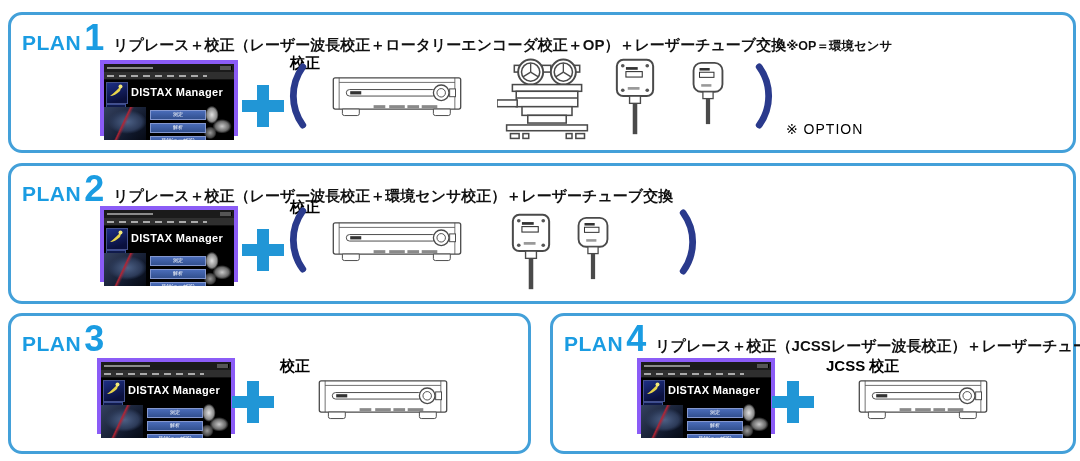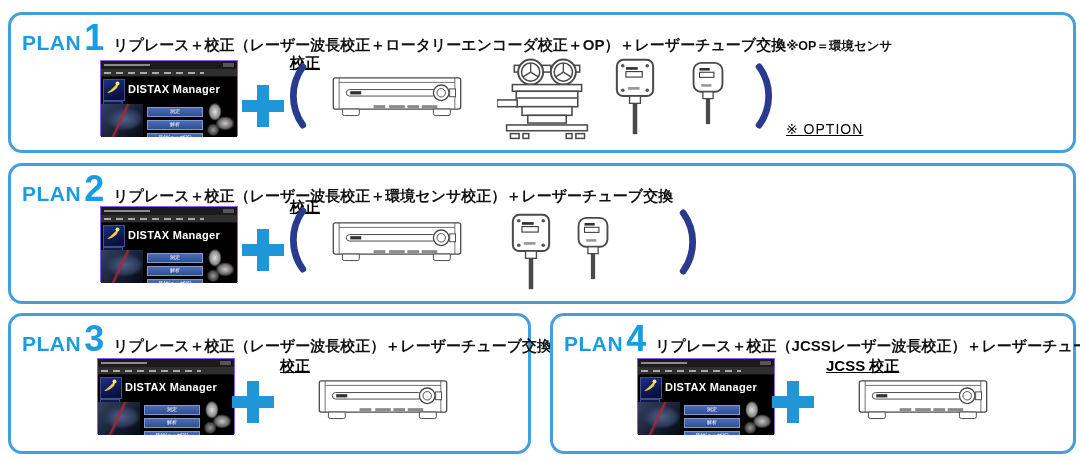--- a/index.html
+++ b/index.html
@@ -10,31 +10,31 @@
   #card2{left:8px;top:163px;width:1062px;height:135px;}
   #card3{left:8px;top:313px;width:517px;height:135px;}
   #card4{left:550px;top:313px;width:520px;height:135px;}
 
   .plan-head{position:absolute;left:11px;top:5px;display:flex;align-items:baseline;white-space:nowrap;}
   .plan-label{color:#1a9ce2;font-weight:bold;font-size:21px;letter-spacing:.5px;}
   .plan-number{color:#1a9ce2;font-weight:bold;font-size:36px;line-height:1;margin-left:3px;}
   .plan-title{color:#111;font-weight:bold;font-size:15px;margin-left:9px;}
   .plan-note{color:#111;font-weight:bold;font-size:12.5px;}
 
-  .abs{position:absolute;text-decoration:underline;}
+  .abs{position:absolute;}
   .calib-label{font-weight:bold;font-size:15px;color:#000;white-space:nowrap;}
   .option-label{font-size:14px;color:#000000;letter-spacing:1px;white-space:nowrap;}
 
   
   .plus{width:42px;height:42px;}
   .plus::before{content:"";position:absolute;left:0;top:15px;width:42px;height:12px;background:#2196d6;}
   .plus::after{content:"";position:absolute;left:15px;top:0;width:12px;height:42px;background:#2196d6;}
 
   
-  .aw{position:relative;width:138px;height:76px;border:1px solid #8b5cf6;box-sizing:border-box;background:#000;}
+  .aw{position:relative;width:138px;height:76px;border:4px solid #8b5cf6;box-sizing:border-box;background:#000;}
   .aw-titlebar{position:relative;height:8px;background:#1b1b1b;}
   .aw-titlebar::before{content:"";position:absolute;left:3px;top:3px;width:46px;height:2px;background:#8a8a8a;}
   .aw-titlebar::after{content:"";position:absolute;right:2px;top:2px;width:12px;height:4px;background:#555;box-shadow:-1px 0 0 #000 inset;}
   .aw-menubar{position:relative;height:7px;background:#2f2f2f;border-bottom:1px solid #111;}
   .aw-menubar::before{content:"";position:absolute;left:3px;top:2.5px;width:100px;height:2px;
       background:repeating-linear-gradient(90deg,#aaa 0 7px,transparent 7px 12px);}
   .aw-main{position:relative;height:60px;background:#000;overflow:hidden;}
   .aw-logo{position:absolute;left:2px;top:2px;width:20px;height:20px;border:1px solid #45518c;
       background:linear-gradient(160deg,#1d2f86 0%,#0a103d 80%);}
   .aw-logo svg{display:block;}
@@ -270,21 +270,20 @@
   <svg viewBox="0 0 26 68" width="26" height="66">
     <path d="M6 4 C19 22 19 46 6 64" fill="none" stroke="#2a3a8c" stroke-width="7" stroke-linecap="round"></path>
   </svg>
 </div>
   </div>
 
   <div class="plan-card" id="card3">
     <div class="plan-head">
       <span class="plan-label">PLAN</span>
       <span class="plan-number">3</span>
-      <span class="plan-title">リプレース＋校正（レーザー波長校正）＋レーザーチューブ交換</span>
     </div>
     <div class="abs" style="left:86px;top:42px;">
   <div class="aw">
     <div class="aw-titlebar"></div>
     <div class="aw-menubar"></div>
     <div class="aw-main">
       <div class="aw-logo">
         <svg width="18" height="18" viewBox="0 0 18 18">
           <path d="M3 13 C7 10 12 5 15 2 L13 8 C10 11 6 13 3 13 Z" fill="#e8d44a"></path>
           <circle cx="13.5" cy="3.5" r="2" fill="#f4e97a"></circle>

